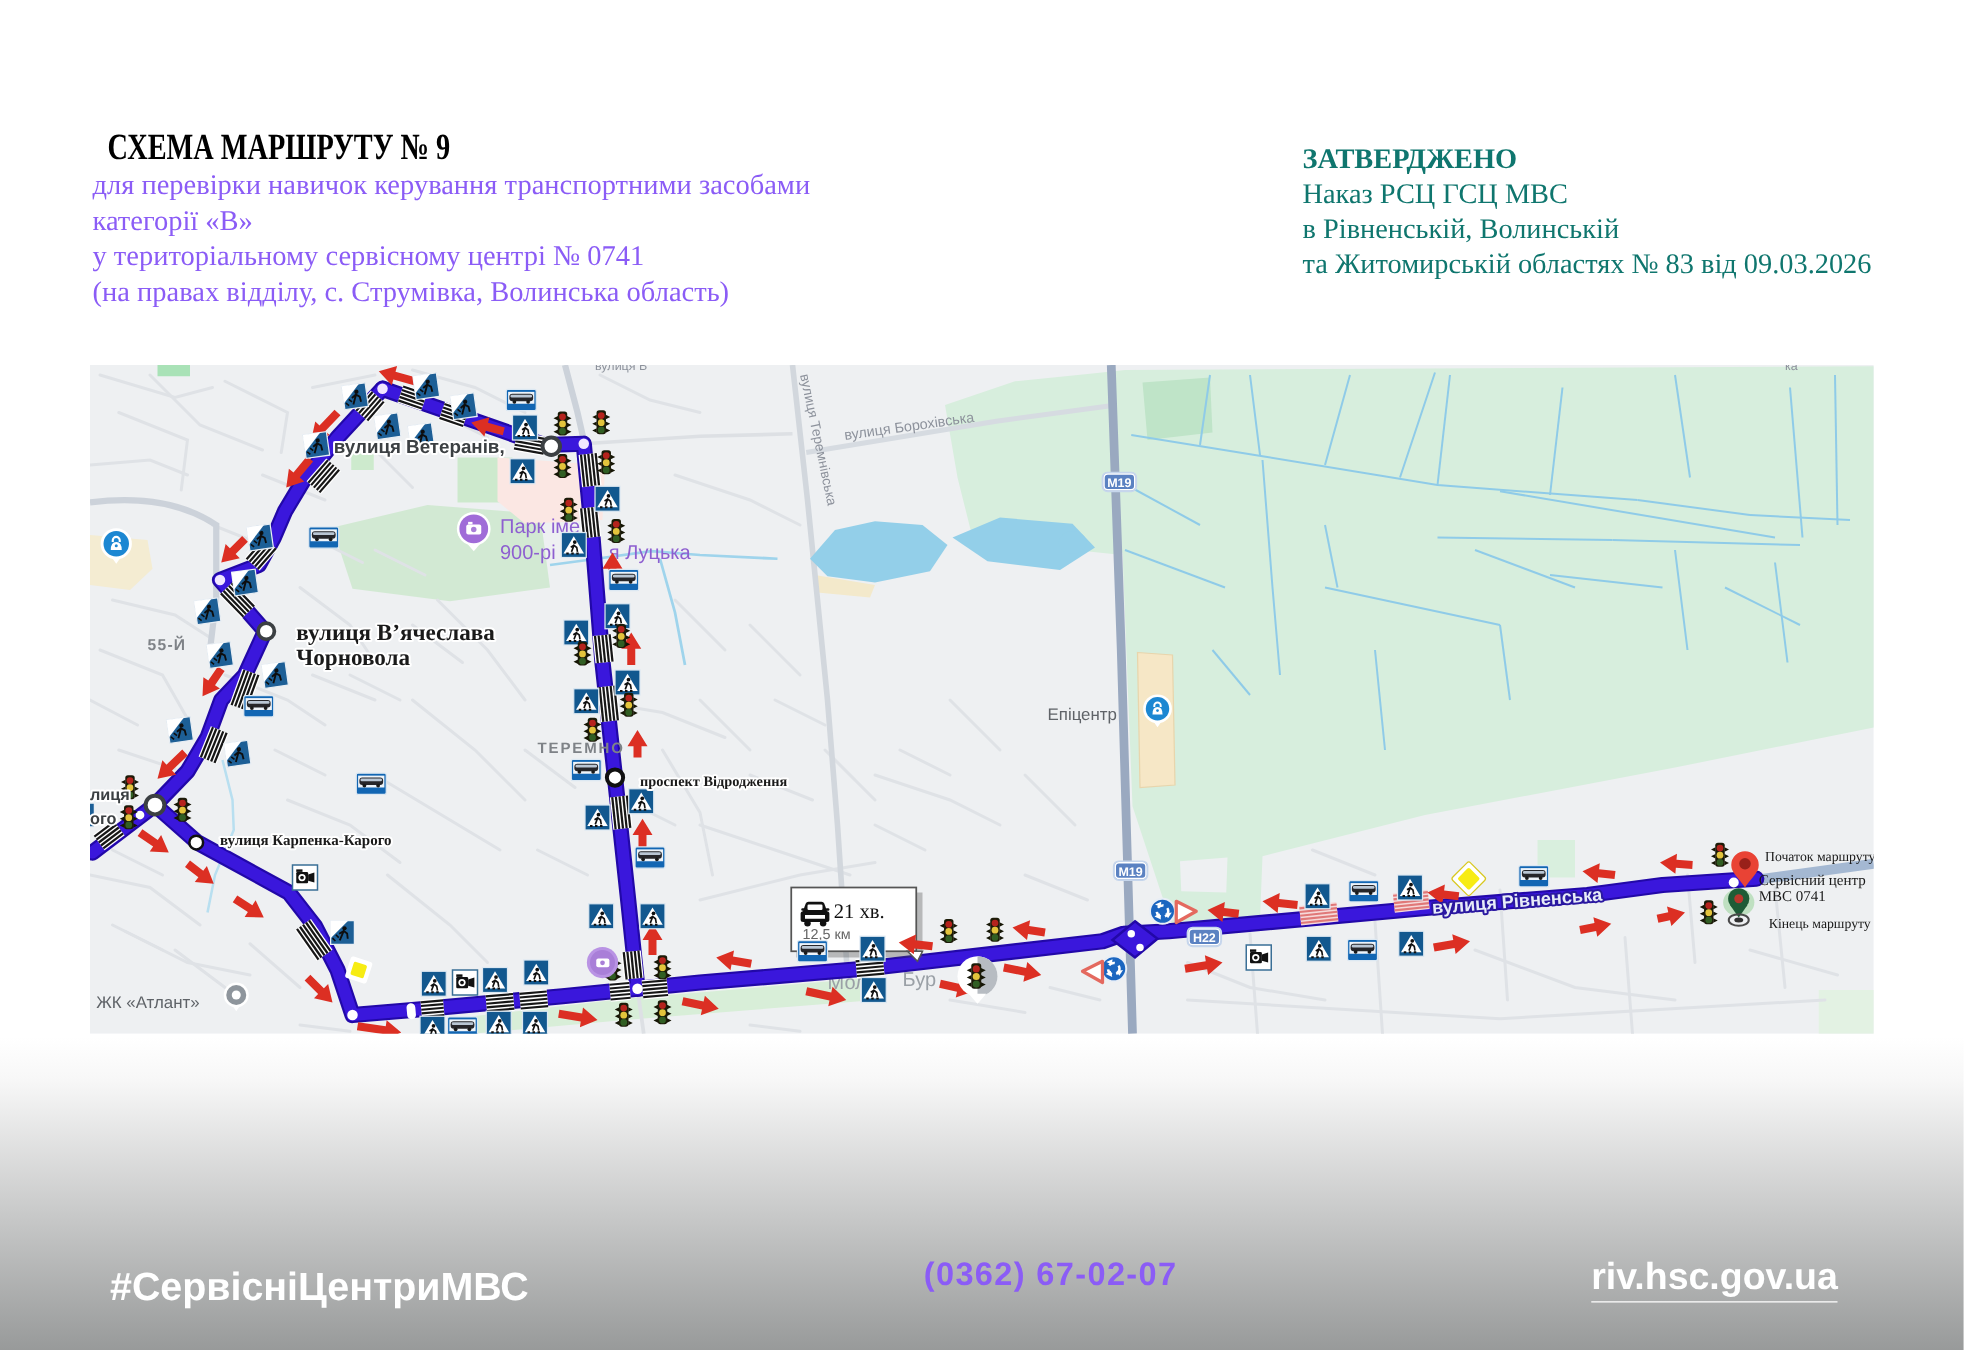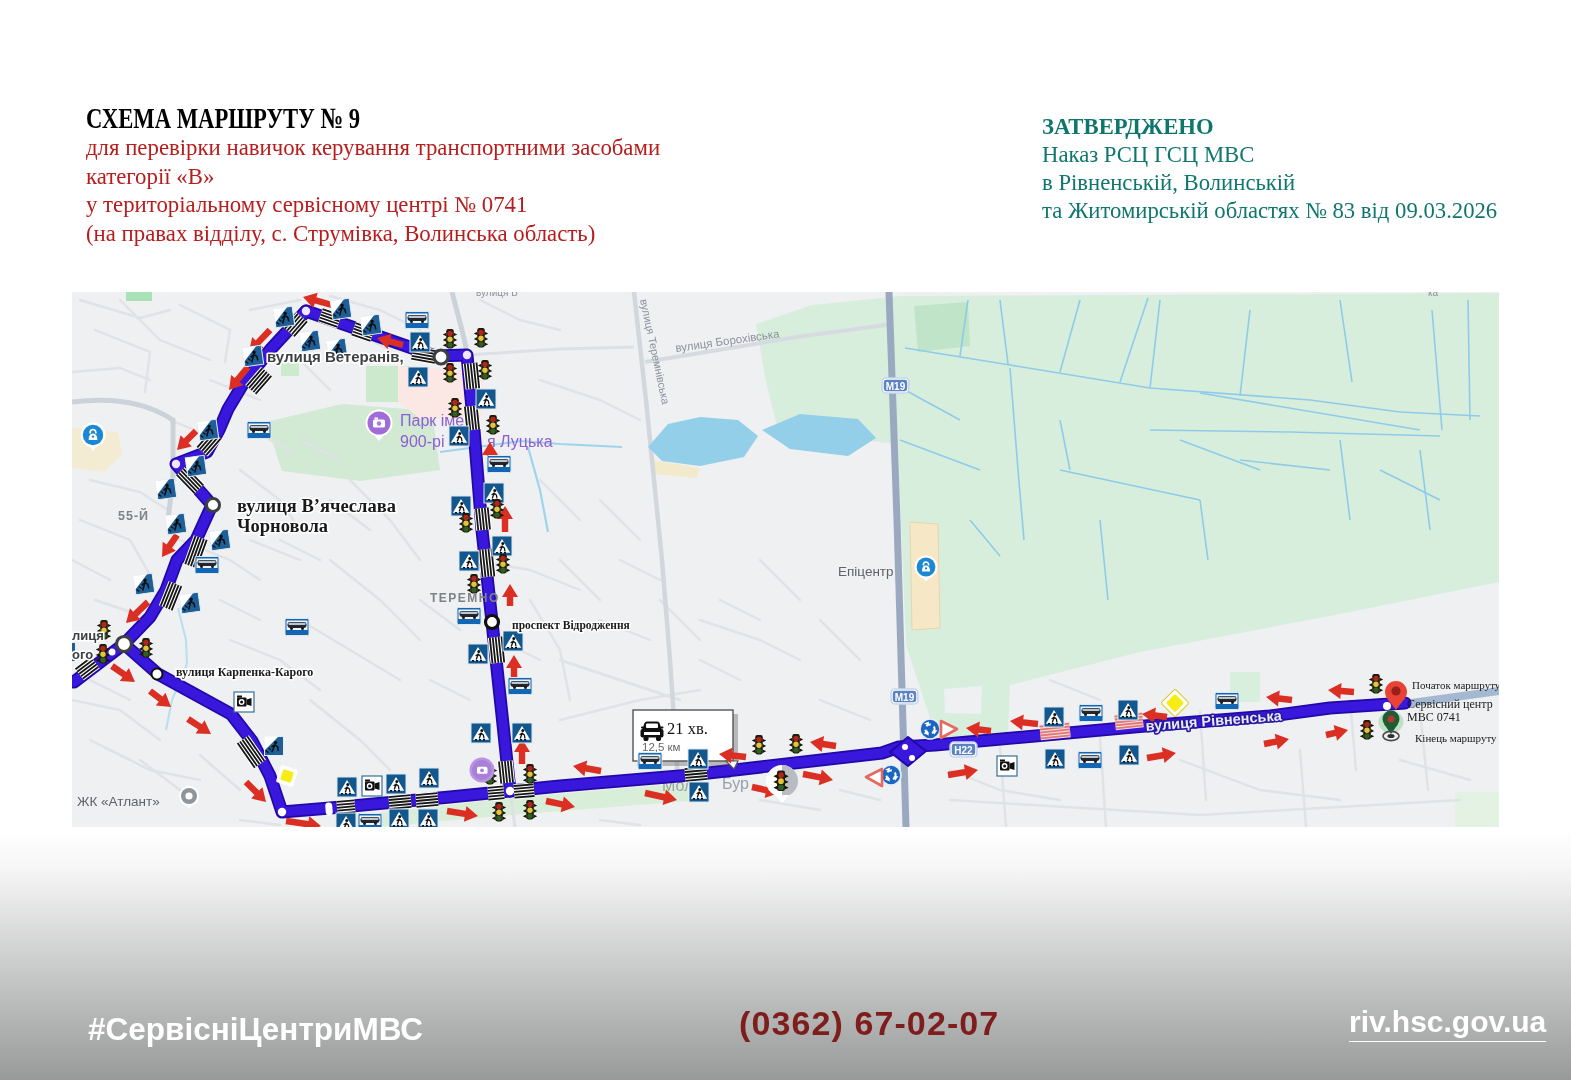--- a/index.html
+++ b/index.html
@@ -2,22 +2,22 @@
 <html lang="uk"><head>
 <meta charset="utf-8">
 <title>Схема маршруту № 9</title>
 <style>
   html,body { margin:0; padding:0; }
   body { width:1571px; height:1080px; background:#ffffff; position:relative; overflow:hidden;
          font-family:"Liberation Sans", sans-serif; }
   .hdr-title { position:absolute; left:86px; top:102px; font-family:"Liberation Serif", serif;
               font-size:29.5px; font-weight:bold; color:#000;
               transform:scaleX(0.768); transform-origin:0 0; white-space:nowrap; }
-  .hdr-left { position:absolute; left:86px; top:134px; font-family:"Liberation Serif", serif;
-              font-size:22.8px; line-height:28.6px; color:#b91c1c; white-space:nowrap; }
+  .hdr-left { position:absolute; left:74px; top:134px; font-family:"Liberation Serif", serif;
+              font-size:22.8px; line-height:28.6px; color:#8b5cf6; white-space:nowrap; }
   .hdr-right { position:absolute; left:1042px; top:113px; font-family:"Liberation Serif", serif;
                font-size:22.7px; line-height:27.9px; color:#0f766e; white-space:nowrap; }
   .band { position:absolute; left:0; top:830px; width:1571px; height:250px;
           background:linear-gradient(180deg,#ffffff 0%,#f7f7f7 14%,#989a9a 100%); }
   #map { position:absolute; left:72px; top:292px; }
 </style>
 </head>
 <body>
 
 <div class="hdr-title">СХЕМА МАРШРУТУ № 9</div>
@@ -889,15 +889,15 @@
 
 <text transform="translate(1407,721)" font-size="12" fill="#1a1a1a" font-family="Liberation Serif, sans-serif" font-weight="normal" text-anchor="start">МВС 0741</text>
 
 <text transform="translate(1415,742)" font-size="11" fill="#1a1a1a" font-family="Liberation Serif, sans-serif" font-weight="normal" text-anchor="start">Кінець маршруту</text>
 </svg>
 
 <div class="band"></div>
 
 <div style="position:absolute;left:88px;top:1011px;font-size:31.5px;font-weight:bold;color:#ffffff;">#СервісніЦентриМВС</div>
 
-<div style="position:absolute;left:739px;top:1004px;font-size:34px;letter-spacing:1.1px;font-weight:bold;color:#7f1d1d;">(0362) 67-02-07</div>
-
-<div style="position:absolute;left:1349px;top:1005px;font-size:30px;font-weight:bold;color:#ffffff;border-bottom:1.5px solid #ffffff;padding-bottom:2px;">riv.hsc.gov.ua</div>
+<div style="position:absolute;left:739px;top:1004px;font-size:26px;letter-spacing:1.1px;font-weight:bold;color:#8b5cf6;">(0362) 67-02-07</div>
+
+<div style="position:absolute;left:1273px;top:1005px;font-size:30px;font-weight:bold;color:#ffffff;border-bottom:1.5px solid #ffffff;padding-bottom:2px;">riv.hsc.gov.ua</div>
 
 </body></html>

